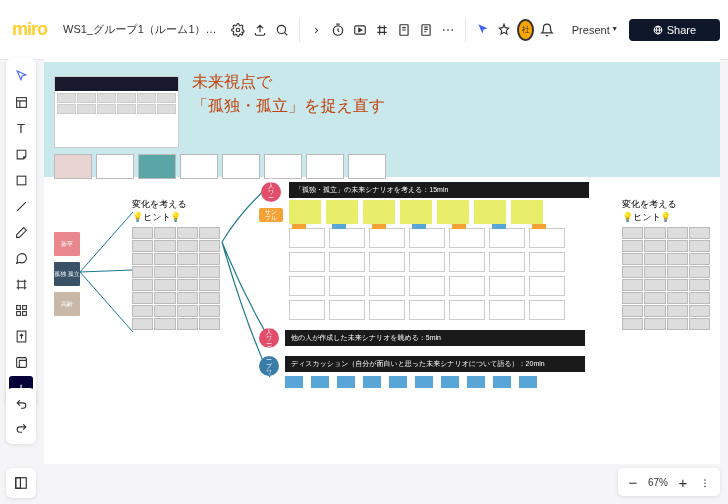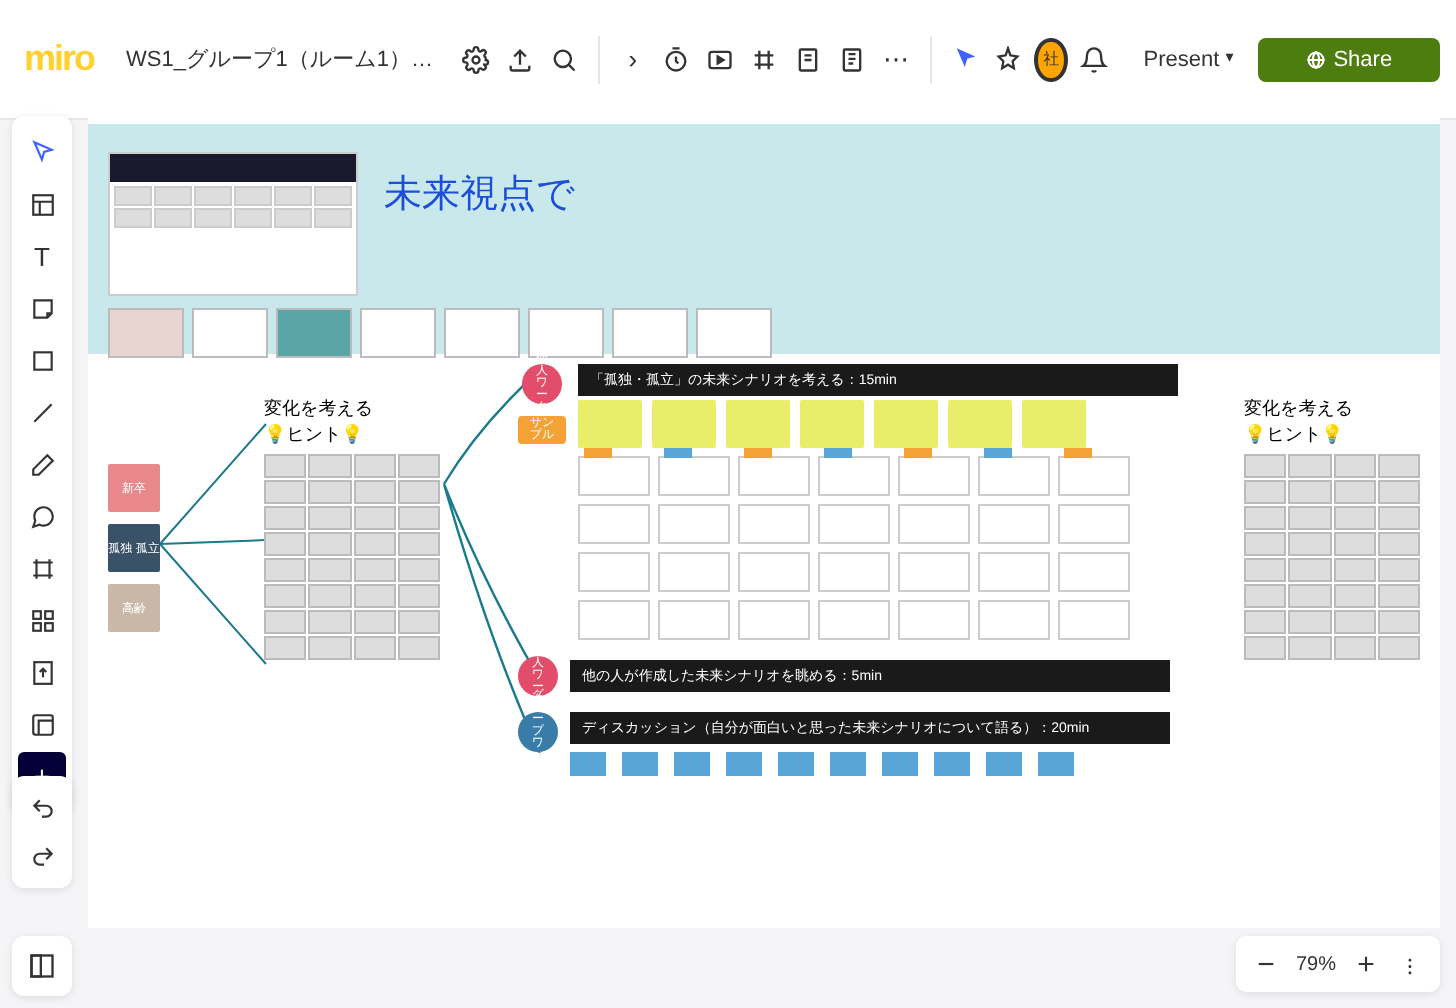--- a/index.html
+++ b/index.html
@@ -4,38 +4,38 @@
 <style>
 *{margin:0;padding:0;box-sizing:border-box;font-family:-apple-system,Helvetica,Arial,sans-serif}
 body{width:728px;height:504px;background:#f5f5f7;position:relative;overflow:hidden}
 .topbar{height:60px;background:#fff;display:flex;align-items:center;padding:0 8px;gap:4px;border-bottom:1px solid #e8e8e8}
 .logo{font-weight:700;color:#ffd02f;font-size:18px;letter-spacing:-1px;padding:0 4px}
 .board-name{flex:0 0 auto;width:170px;padding:5px 8px;font-size:11px;color:#333;background:#fff;border:none;border-radius:4px;white-space:nowrap;overflow:hidden;text-overflow:ellipsis}
 .tbtn{width:26px;height:26px;display:flex;align-items:center;justify-content:center;color:#333;border-radius:4px;cursor:pointer;font-size:13px}
 .sep{width:1px;height:24px;background:#e6e6e6;margin:0 4px}
 .spacer{flex:1}
 .present{font-size:11px;color:#333;padding:4px 8px;cursor:pointer;display:flex;align-items:flex-start;gap:3px}
-.share{background:#4d7c0f;color:#fff;font-size:11px;padding:5px 24px;border-radius:4px;cursor:pointer;display:flex;align-items:center;gap:4px}
+.share{background:#0f172a;color:#fff;font-size:11px;padding:5px 24px;border-radius:4px;cursor:pointer;display:flex;align-items:center;gap:4px}
 .collab-badge{width:22px;height:22px;border-radius:50%;background:#ffa500;border:2px solid #333;display:flex;align-items:center;justify-content:center;font-size:8px;color:#333}
 .left-toolbar{position:absolute;left:6px;top:58px;width:30px;background:#fff;border-radius:6px;box-shadow:0 1px 4px rgba(0,0,0,0.1);display:flex;flex-direction:column;align-items:center;padding:6px 0;gap:2px}
 .ltool{width:24px;height:24px;display:flex;align-items:center;justify-content:center;color:#333;cursor:pointer;border-radius:3px;font-size:13px}
 .ltool.plus{background:#050038;color:#fff;font-size:14px;border-radius:3px}
 .undo-group{position:absolute;left:6px;top:388px;width:30px;background:#fff;border-radius:6px;box-shadow:0 1px 4px rgba(0,0,0,0.1);display:flex;flex-direction:column;align-items:center;padding:4px 0}
 .bottom-left{position:absolute;left:6px;bottom:6px;width:30px;height:30px;background:#fff;border-radius:6px;box-shadow:0 1px 4px rgba(0,0,0,0.1);display:flex;align-items:center;justify-content:center;cursor:pointer}
 .zoom{position:absolute;right:8px;bottom:8px;background:#fff;border-radius:5px;box-shadow:0 1px 4px rgba(0,0,0,0.1);display:flex;align-items:center;height:28px;padding:0 4px}
 .zoom-btn{width:22px;height:22px;display:flex;align-items:center;justify-content:center;cursor:pointer;font-size:15px;color:#333}
 .zoom-lvl{font-size:10px;color:#333;padding:0 4px}
 .canvas{position:absolute;left:44px;top:52px;right:8px;bottom:40px;background:#fff;overflow:hidden}
 .cyan-band{position:absolute;left:0;top:10px;right:0;height:115px;background:#c8e8ec}
 .thumb-row{position:absolute;left:10px;top:14px;display:flex;gap:5px}
 .thumb{width:125px;height:72px;background:#fff;border:1px solid #ccc}
 .thumb-inner{height:14px;background:#1a1a2e}
 .thumb-grid{display:grid;grid-template-columns:repeat(6,1fr);gap:1px;padding:2px}
 .thumb-cell{height:10px;background:#ddd;border:1px solid #ccc}
-.heading{position:absolute;left:148px;top:22px;font-size:19px;color:#1d4ed8;line-height:1.5}
+.heading{position:absolute;left:148px;top:8px;font-size:16px;color:#c2410c;line-height:1.5}
 .mini-thumbs{position:absolute;left:10px;top:92px;display:flex;gap:4px}
 .mini{width:38px;height:25px;background:#fff;border:1px solid #bbb}
 .mini.pink{background:#e8d4d0}
 .mini.teal{background:#5aa5a5}
 .left-tags{position:absolute;left:10px;top:180px;display:flex;flex-direction:column;gap:6px}
 .tag{width:26px;height:24px;font-size:6px;color:#fff;display:flex;align-items:center;justify-content:center;border-radius:1px}
 .tag.pink{background:#e8888d}
 .tag.navy{background:#3a5268}
 .tag.beige{background:#c9b8a8}
 .hint-block{position:absolute;width:88px}
@@ -245,20 +245,21 @@
             <div class="thumb-cell"></div>
             <div class="thumb-cell"></div>
             <div class="thumb-cell"></div>
             <div class="thumb-cell"></div>
             <div class="thumb-cell"></div>
           </div>
       </div>
     </div>
     <div class="heading">
       <div>未来視点で</div>
+      <div>「孤独・孤立」を捉え直す</div>
     </div>
     <div class="mini-thumbs">
       <div class="mini pink"></div>
       <div class="mini"></div>
       <div class="mini teal"></div>
       <div class="mini"></div>
       <div class="mini"></div>
       <div class="mini"></div>
       <div class="mini"></div>
       <div class="mini"></div>
@@ -428,16 +429,16 @@
             <div class="tl-note"></div>
             <div class="tl-note"></div>
         </div>
       </div>
     </div>
   </div>
 </div>
 
 <div class="zoom">
   <div class="zoom-btn">−</div>
-  <div class="zoom-lvl">79%</div>
+  <div class="zoom-lvl">67%</div>
   <div class="zoom-btn">+</div>
   <div class="zoom-btn" style="font-size:11px">⁝</div>
 </div>
 
 </body></html>

